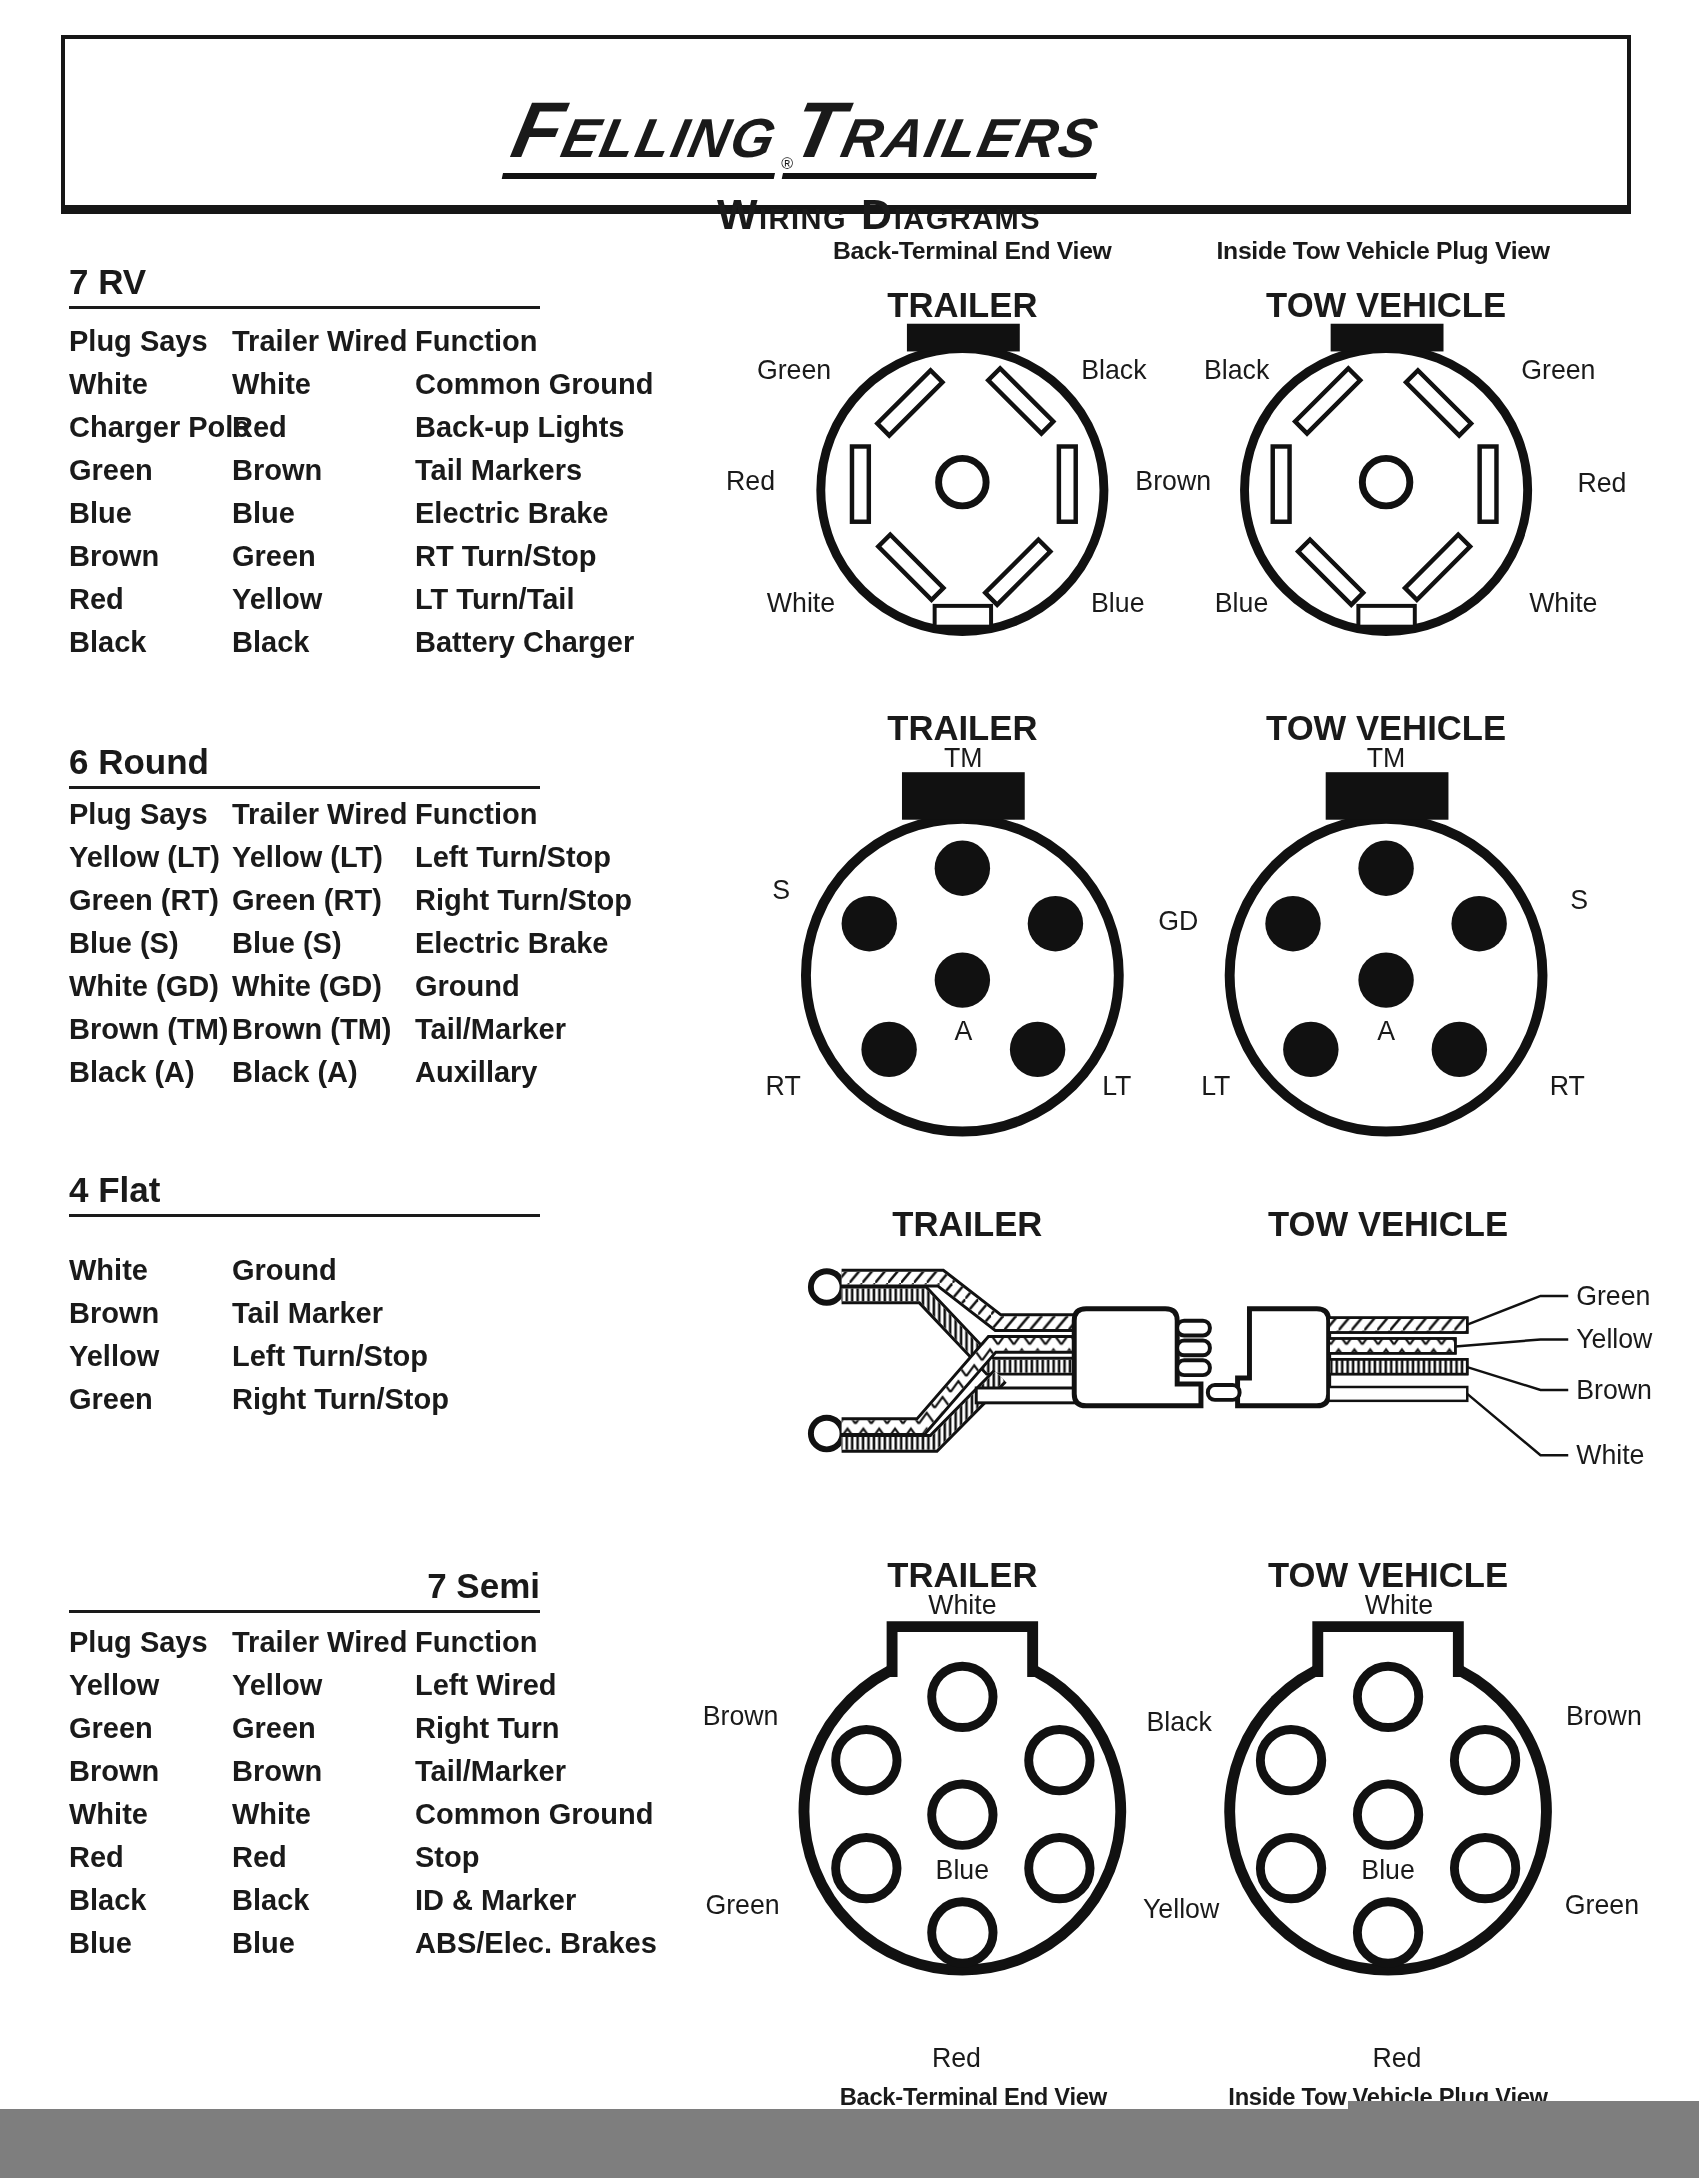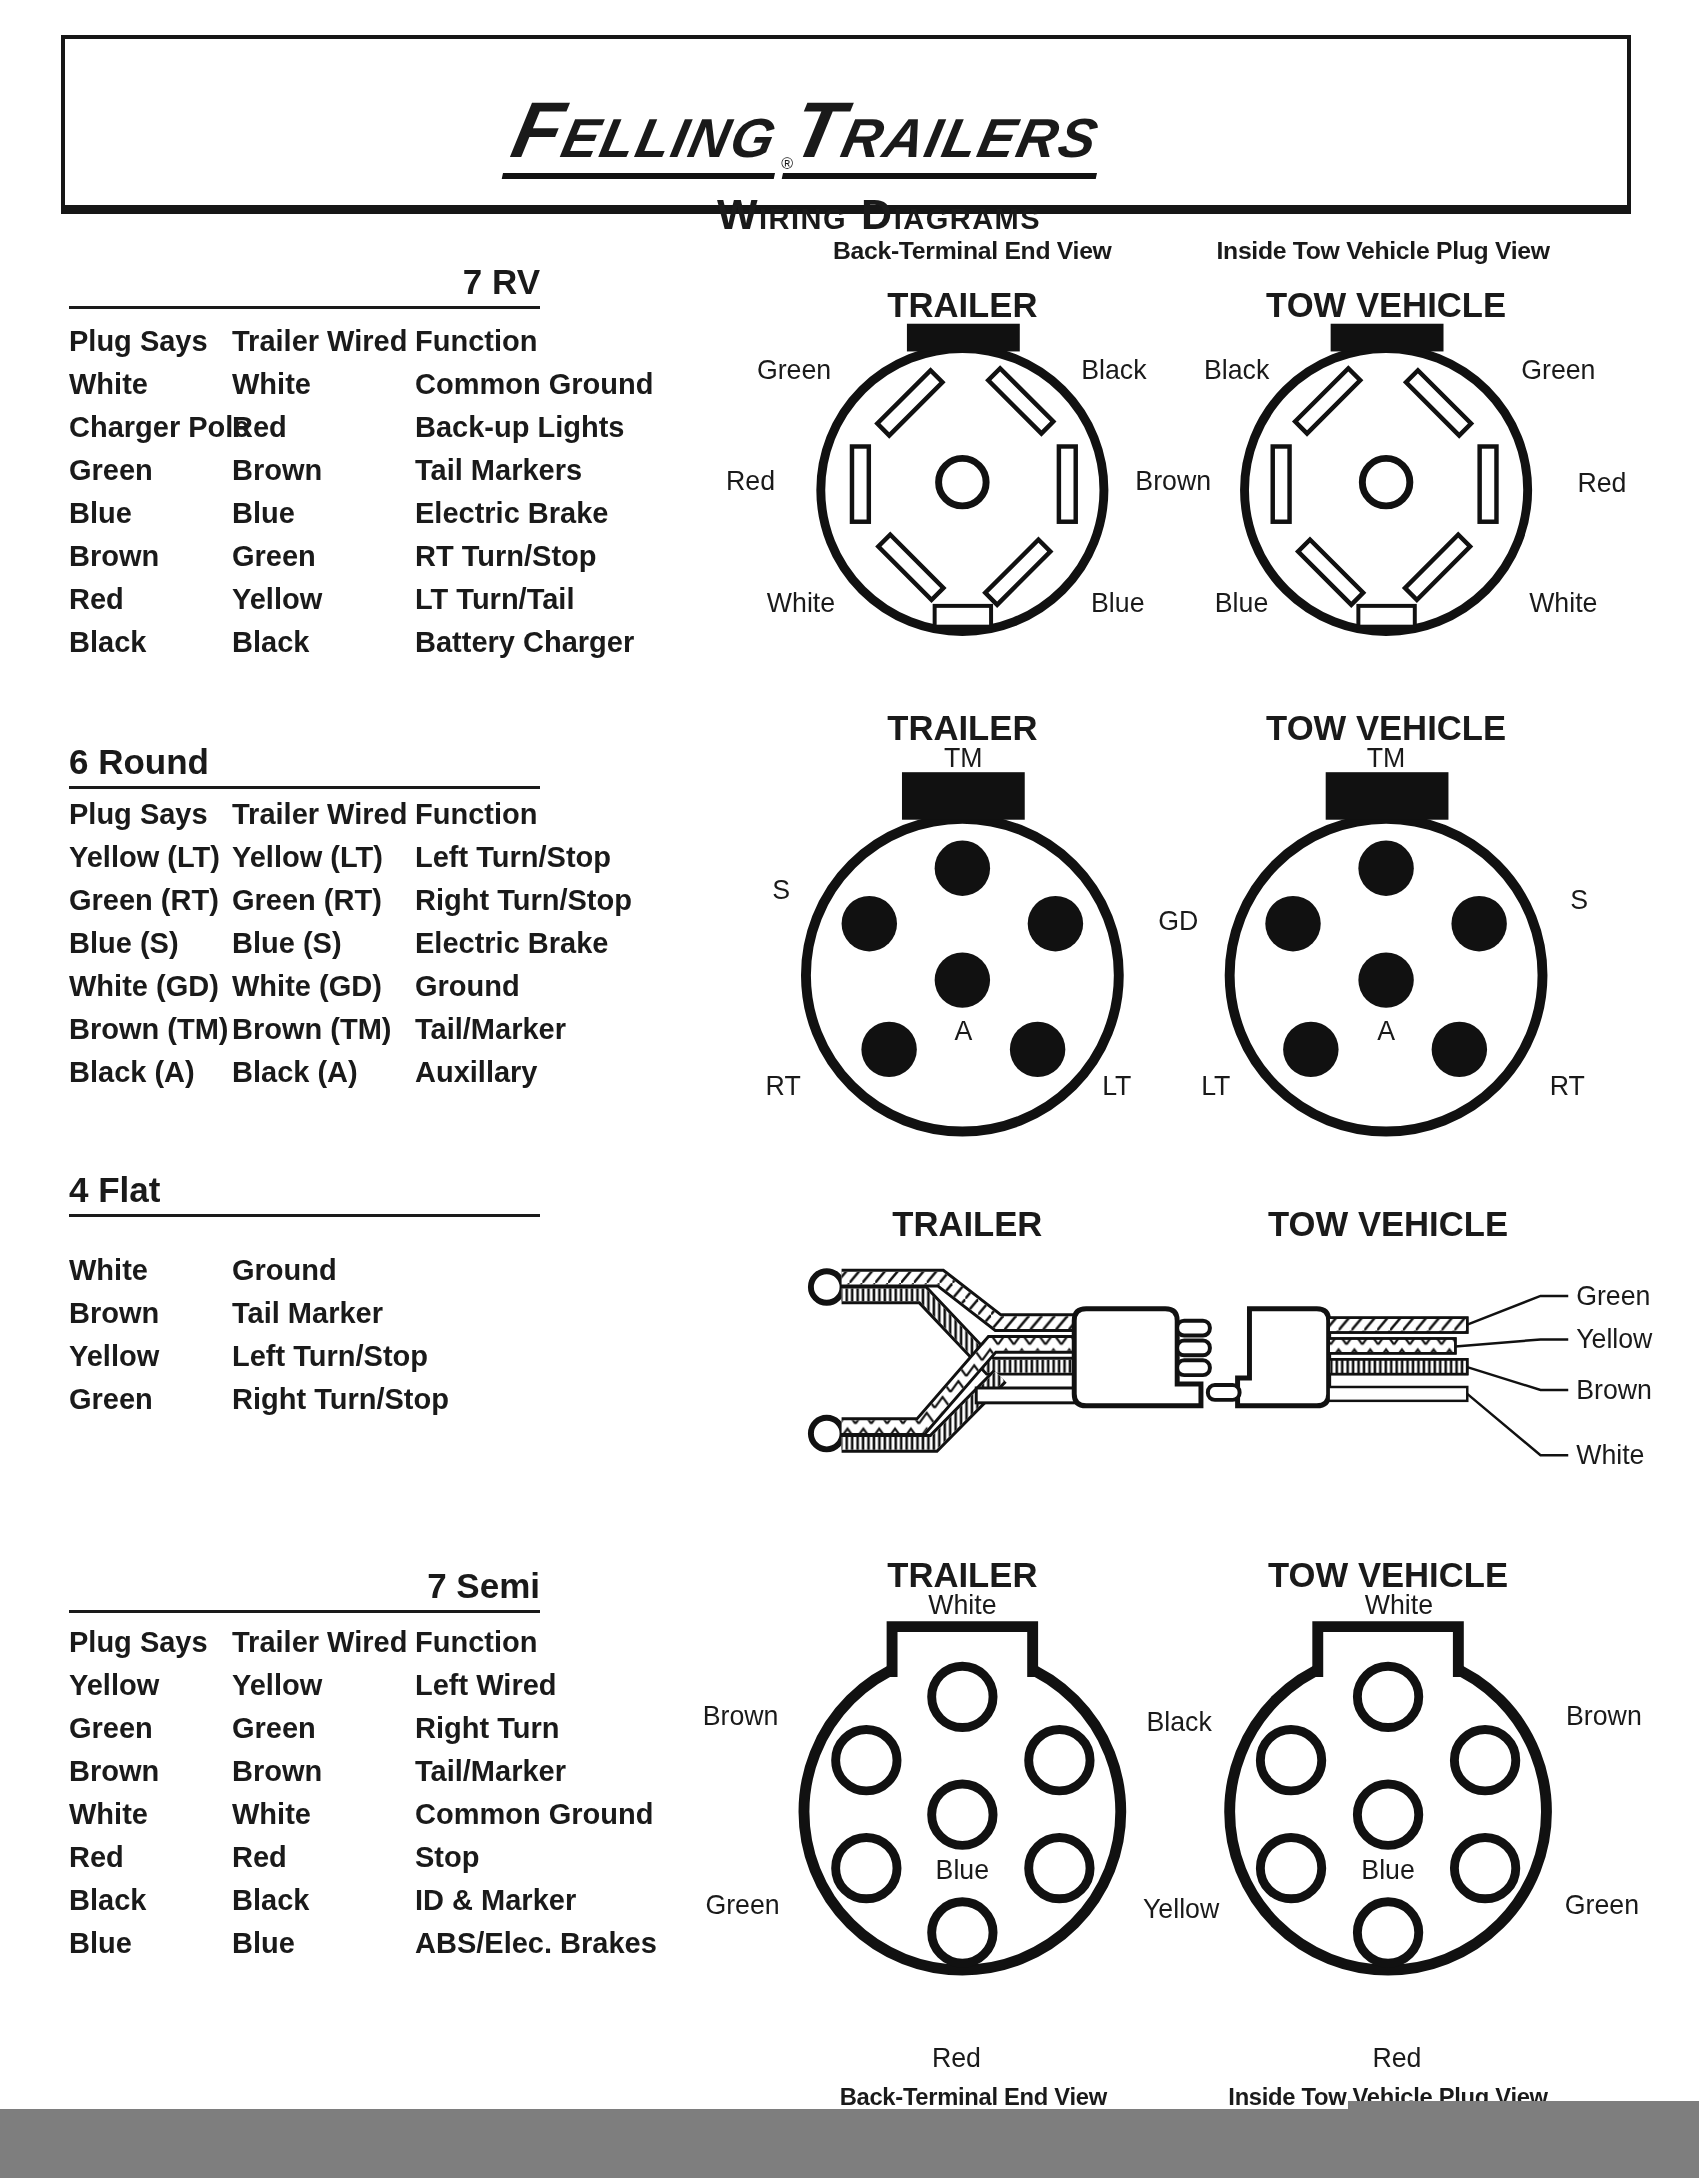--- a/index.html
+++ b/index.html
@@ -45,21 +45,21 @@
 
   <div class="hdrbox">
     <div class="logo">
       <span class="logo-word">Felling</span><span class="logo-reg">®</span><span class="logo-word">Trailers</span>
     </div>
     <div class="doc-title">
       <span class="title-word">Wiring</span><span class="title-word">Diagrams</span>
     </div>
   </div>
 
-  <h2 class="sec-h" style="left:69px;top:263px;text-align:right;">7 RV</h2>
+  <h2 class="sec-h" style="left:69px;top:263px;">7 RV</h2>
   <div class="tbl tbl3" style="left:69px;top:320px;">
     <span>Plug Says</span>
       <span>Trailer Wired</span>
       <span>Function</span>
     <span>White</span>
       <span>White</span>
       <span>Common Ground</span>
     <span>Charger Pole</span>
       <span>Red</span>
       <span>Back-up Lights</span>

